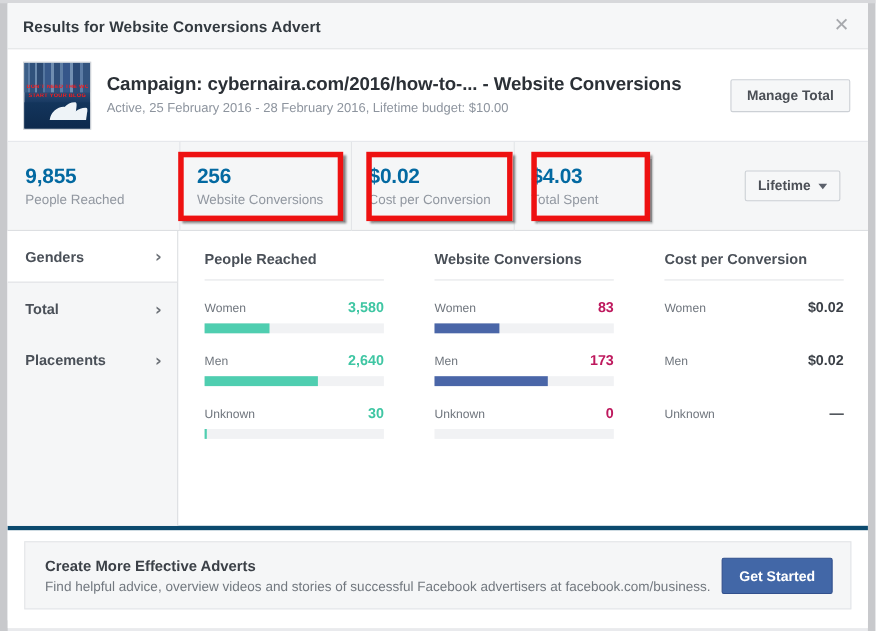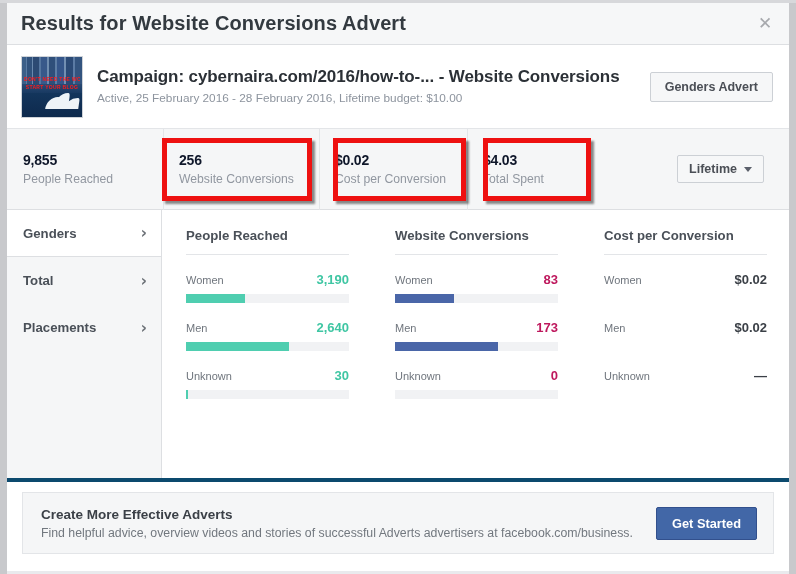--- a/index.html
+++ b/index.html
@@ -31,21 +31,21 @@
   
   .titlebar {
     position: relative;
     height: 42px;
     background: #f6f7f8;
     border-bottom: 1px solid #dddfe2;
     display: flex; align-items: center;
   }
   .titlebar-text {
     padding-left: 14px;
-    font-size: 20px; font-weight: bold; color: #333a40;
+    font-size: 14px; font-weight: bold; color: #333a40;
     letter-spacing: .1px;
   }
   .close-btn {
     position: absolute; right: 14px; top: 50%;
     transform: translateY(-50%);
     width: 20px; height: 20px;
     display: flex; align-items: center; justify-content: center;
     color: #a7a9ad; font-size: 17px; line-height: 1;
     cursor: pointer; user-select: none;
     font-family: "DejaVu Sans", sans-serif;
@@ -136,21 +136,21 @@
   }
   .stat.s-reach { width: 156px; }
   .stat.s-conv  { width: 156px; }
   .stat.s-cpc   { width: 148px; }
   .stat.s-spent { width: 112px; }
   .stat + .stat::before {
     content:""; position:absolute; left:0; top:-14px;
     width:1px; height:81px; background:#e3e5e8;
   }
   .stat-num {
-    font-size: 14px; font-weight: bold; color: #0f172a;
+    font-size: 19px; font-weight: bold; color: #0369a1;
     letter-spacing: -.2px; line-height: 1.15;
   }
   .stat-lbl {
     margin-top: 3px;
     font-size: 12.2px; color: #9197a0;
   }
   .range-btn {
     position: absolute; right: 25px; top: 50%;
     transform: translateY(-50%);
     padding: 6px 11px;
@@ -273,21 +273,21 @@
             <div class="sail s2"></div>
             <div class="sail s3"></div>
         </div>
         <div class="ov1">DON'T NEED THE WORLD</div>
         <div class="ov2">START YOUR BLOG</div>
       </div>
       <div class="camp-text">
         <div class="camp-title">Campaign: cybernaira.com/2016/how-to-... - Website Conversions</div>
         <div class="camp-sub">Active, 25 February 2016 - 28 February 2016, Lifetime budget: $10.00</div>
       </div>
-      <button class="btn-manage">Genders Advert</button>
+      <button class="btn-manage">Manage Total</button>
     </div>
 
     <div class="stats">
       <div class="stat s-reach">
         <div class="stat-num">9,855</div>
         <div class="stat-lbl">People Reached</div>
       </div>
       <div class="stat s-conv">
         <div class="stat-num">256</div>
         <div class="stat-lbl">Website Conversions</div>
@@ -329,21 +329,21 @@
       </div>
 
       <div class="cols">
 
         <div class="col">
           <div class="col-head">People Reached</div>
 
           <div class="row">
             <div class="row-top">
               <span class="row-name">Women</span>
-              <span class="row-val val-green">3,190</span>
+              <span class="row-val val-green">3,580</span>
             </div>
             <div class="track">
               <div class="fill fill-green" style="width:36%"></div>
             </div>
           </div>
 
           <div class="row">
             <div class="row-top">
               <span class="row-name">Men</span>
               <span class="row-val val-green">2,640</span>
@@ -426,20 +426,20 @@
           </div>
         </div>
 
       </div>
     </div>
 
     <div class="footer-wrap">
       <div class="promo">
         <div class="promo-text">
           <div class="promo-title">Create More Effective Adverts</div>
-          <div class="promo-sub">Find helpful advice, overview videos and stories of successful Adverts advertisers at facebook.com/business.</div>
+          <div class="promo-sub">Find helpful advice, overview videos and stories of successful Facebook advertisers at facebook.com/business.</div>
         </div>
         <button class="btn-start">Get Started</button>
       </div>
     </div>
 
   </div>
 </div>
 
 </body></html>

